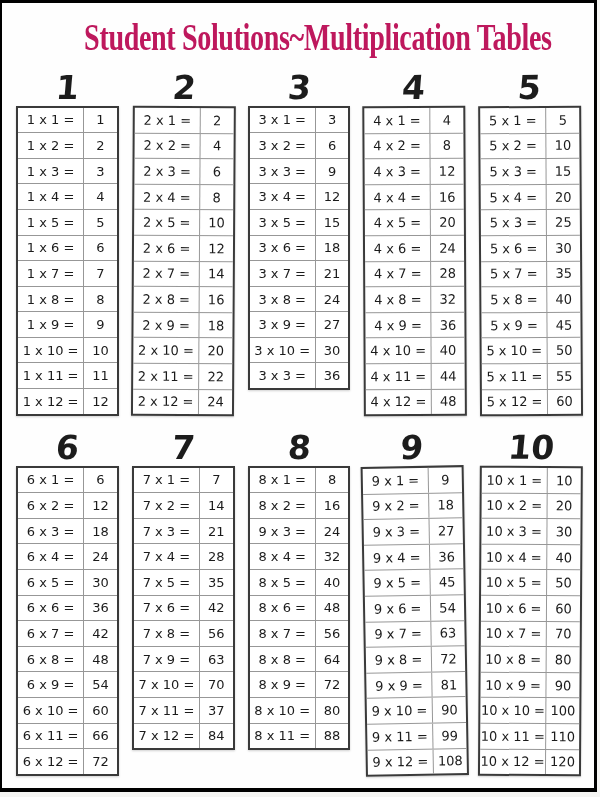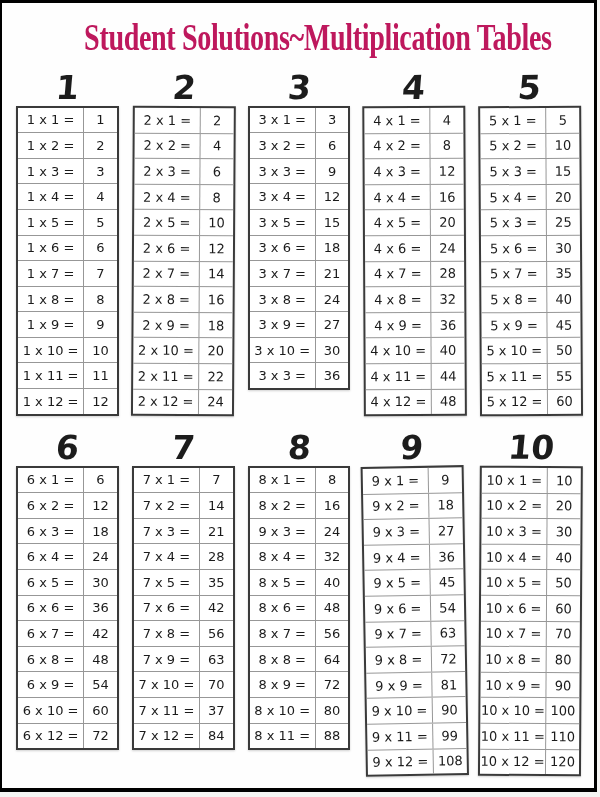--- a/index.html
+++ b/index.html
@@ -390,20 +390,24 @@
           </div>
           <div class="tbl-row">
             <div class="cell eq">6 x 9 =</div>
             <div class="cell ans">54</div>
           </div>
           <div class="tbl-row">
             <div class="cell eq">6 x 10 =</div>
             <div class="cell ans">60</div>
           </div>
           <div class="tbl-row">
+            <div class="cell eq">6 x 11 =</div>
+            <div class="cell ans">66</div>
+          </div>
+          <div class="tbl-row">
             <div class="cell eq">6 x 12 =</div>
             <div class="cell ans">72</div>
           </div>
         </div>
   </div>
 
   <div class="mult-table t7">
     <div class="tbl-header">7</div>
     <div class="tbl-box">
           <div class="tbl-row">

